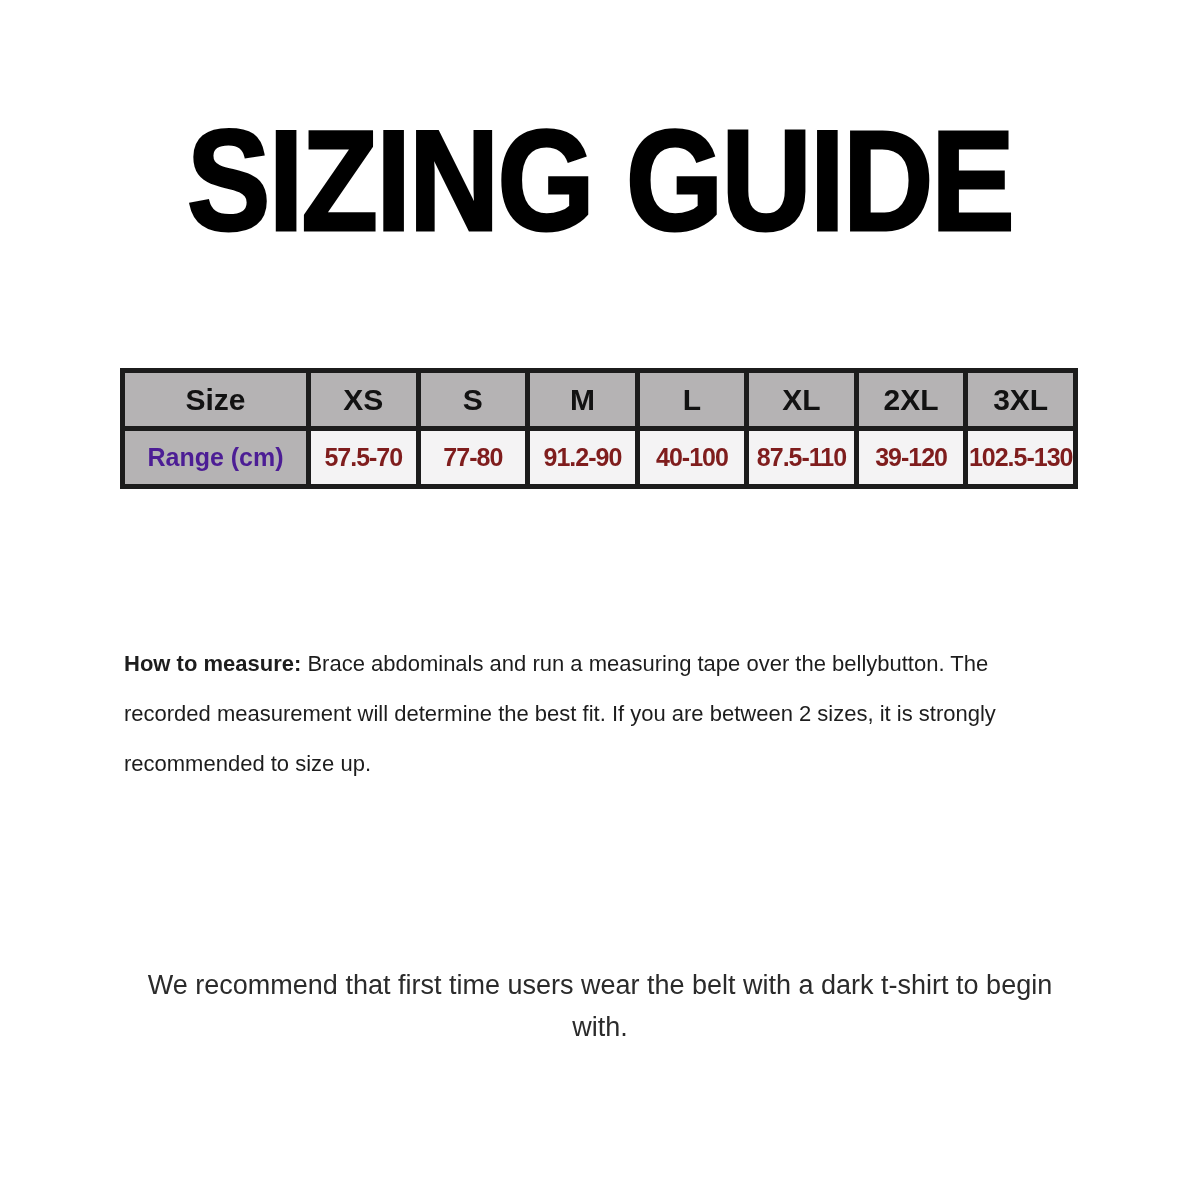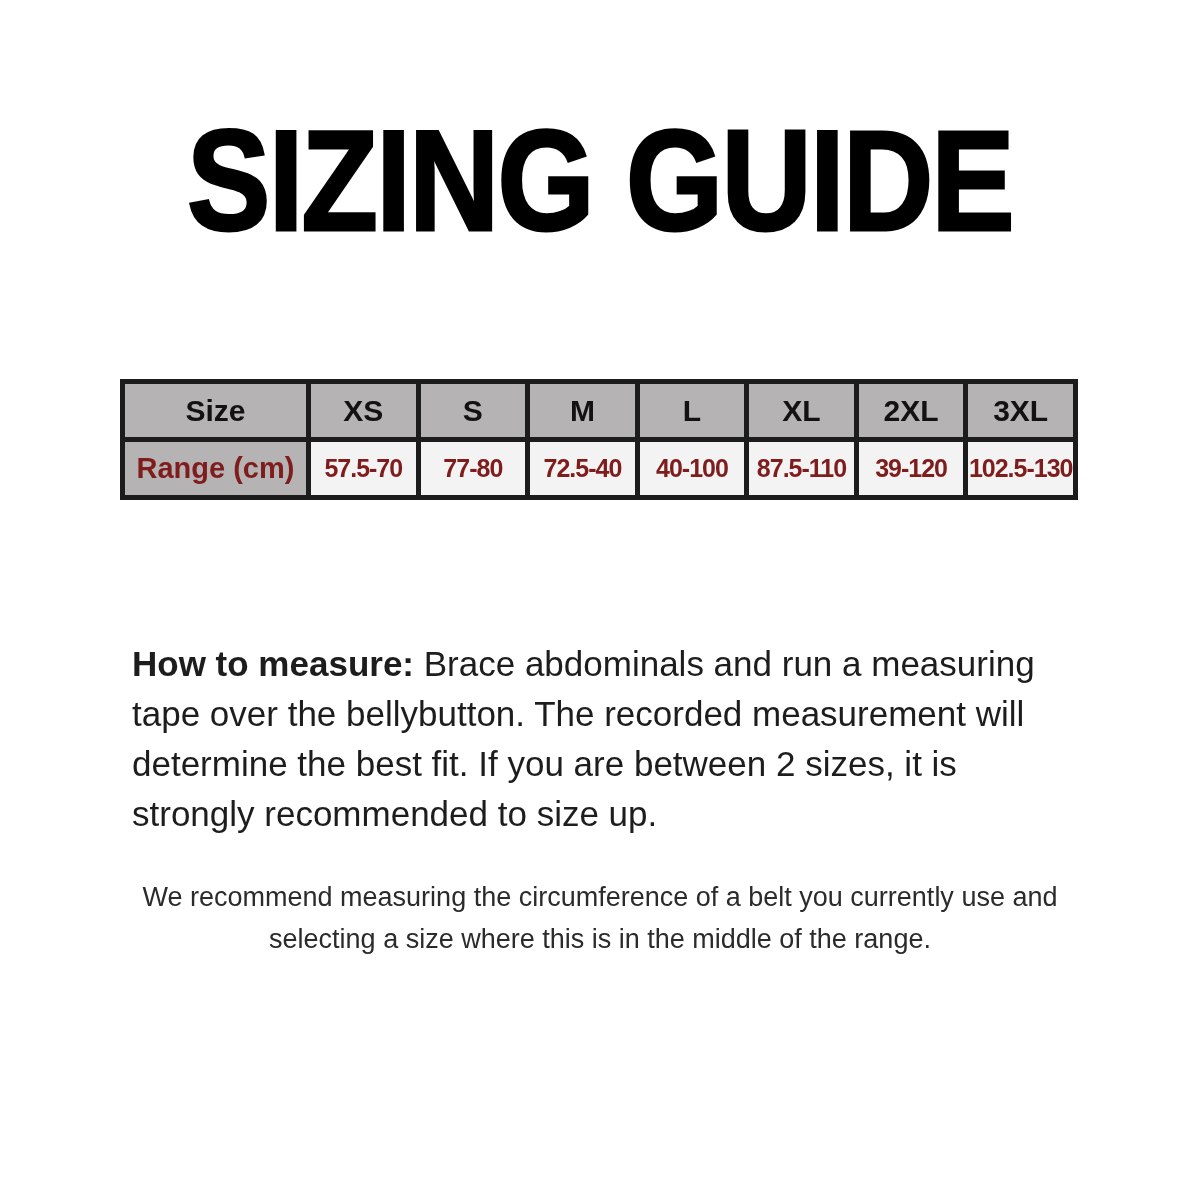--- a/index.html
+++ b/index.html
@@ -14,47 +14,47 @@
     position:absolute; top:102px; left:0; width:1200px;
     text-align:center; white-space:nowrap;
     font-size:142px; line-height:1; font-weight:bold;
     color:var(--title-color,#000);
     -webkit-text-stroke:3px var(--title-color,#000);
     letter-spacing:-2px;
     transform:scaleX(0.88); transform-origin:50% 50%;
   }
   
   .size-table {
-    position:absolute; top:371px; left:120px; width:958px;
+    position:absolute; top:360px; left:120px; width:958px;
     border-collapse:collapse; table-layout:fixed;
     border:5px solid var(--border,#1c1c1c);
   }
   .size-table th, .size-table td {
     border:5px solid var(--border,#1c1c1c);
     text-align:center; vertical-align:middle;
     font-weight:bold; height:58px; overflow:hidden;
   }
   .size-table thead th {
     background:var(--header-bg,#b5b3b4);
     font-size:30px; color:#121212; letter-spacing:0px;
   }
   .size-table tbody th {
     background:var(--header-bg,#b5b3b4);
-    font-size:29px; color:#7f1d1d; white-space:nowrap;
+    font-size:25px; color:#4c1d95; white-space:nowrap;
   }
   .size-table tbody td {
     background:var(--cell-bg,#f4f3f4);
     font-size:25px; color:#7f1d1d;
     letter-spacing:-1px; white-space:nowrap;
   }
   col.col-size { width:186px; }
   
   .howto {
-    position:absolute; top:631px; left:132px; width:950px;
-    font-size:35px; line-height:50px;
+    position:absolute; top:631px; left:124px; width:950px;
+    font-size:22px; line-height:50px;
     color:var(--text,#1d1d1d); text-align:left;
   }
   .howto b { font-weight:bold; }
   
   .note {
     position:absolute; left:130px; width:940px;
     text-align:center; font-size:27px; line-height:42px;
     color:var(--note-text,#2b2b2b);
   }
   .note-1 { top:868px; }
@@ -82,30 +82,30 @@
           <th>XL</th>
           <th>2XL</th>
           <th>3XL</th>
         </tr>
     </thead>
     <tbody>
         <tr>
           <th>Range (cm)</th>
           <td>57.5-70</td>
           <td>77-80</td>
-          <td>72.5-40</td>
+          <td>91.2-90</td>
           <td>40-100</td>
           <td>87.5-110</td>
           <td>39-120</td>
           <td>102.5-130</td>
         </tr>
       </tbody>
   </table>
 
   <p class="howto">
     <b>How to measure:</b>
     <span>Brace abdominals and run a measuring tape over the bellybutton. The recorded measurement will determine the best fit. If you are between 2 sizes, it is strongly recommended to size up.</span>
   </p>
 
-  <p class="note note-1">We recommend measuring the circumference of a belt you currently use and selecting a size where this is in the middle of the range.</p>
 
+  <p class="note note-2">We recommend that first time users wear the belt with a dark t-shirt to begin with.</p>
 
 </div>
 
 </body></html>

